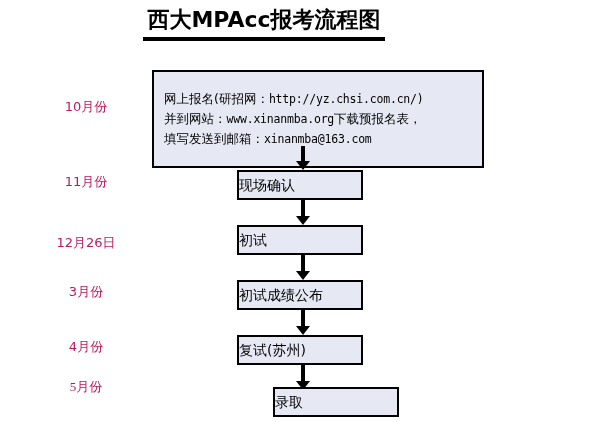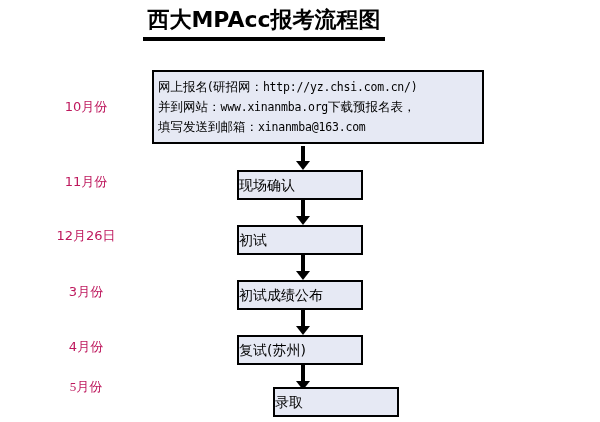--- a/index.html
+++ b/index.html
@@ -70,23 +70,23 @@
     color: #000000;
     white-space: nowrap;
     text-align: center;
   }
 
   
   .box-top {
     left: 152px;
     top: 70px;
     width: 332px;
-    height: 74px;
+    height: 98px;
     justify-content: flex-start;
-    padding-left: 4px;
+    padding-left: 10px;
   }
   .box-top .multiline {
     font-size: 12.5px;
     line-height: 20px;
     text-align: left;
     white-space: nowrap;
   }
   .box-top .multiline div {
     white-space: nowrap;
   }
@@ -130,21 +130,21 @@
 <body>
 
 <div id="canvas">
 
   <div class="title-wrap">
     <span class="title-text">西大MPAcc报考流程图</span>
   </div>
 
   <div class="month-label" style="top:99px;">10月份</div>
   <div class="month-label" style="top:174px;">11月份</div>
-  <div class="month-label" style="top:228px;">12月26日</div>
+  <div class="month-label" style="top:235px;">12月26日</div>
   <div class="month-label" style="top:284px;">3月份</div>
   <div class="month-label" style="top:339px;">4月份</div>
   <div class="month-label" style="top:379px;font-family:Liberation Serif, serif;">5月份</div>
 
   <div class="box box-top">
     <div class="multiline">
       <div><span>网上报名(研招网：</span><span class="mono">http://yz.chsi.com.cn/)</span></div>
       <div><span>并到网站：</span><span class="mono">www.xinanmba.org</span><span>下载预报名表，</span></div>
       <div><span>填写发送到邮箱：</span><span class="mono">xinanmba@163.com</span></div>
     </div>

